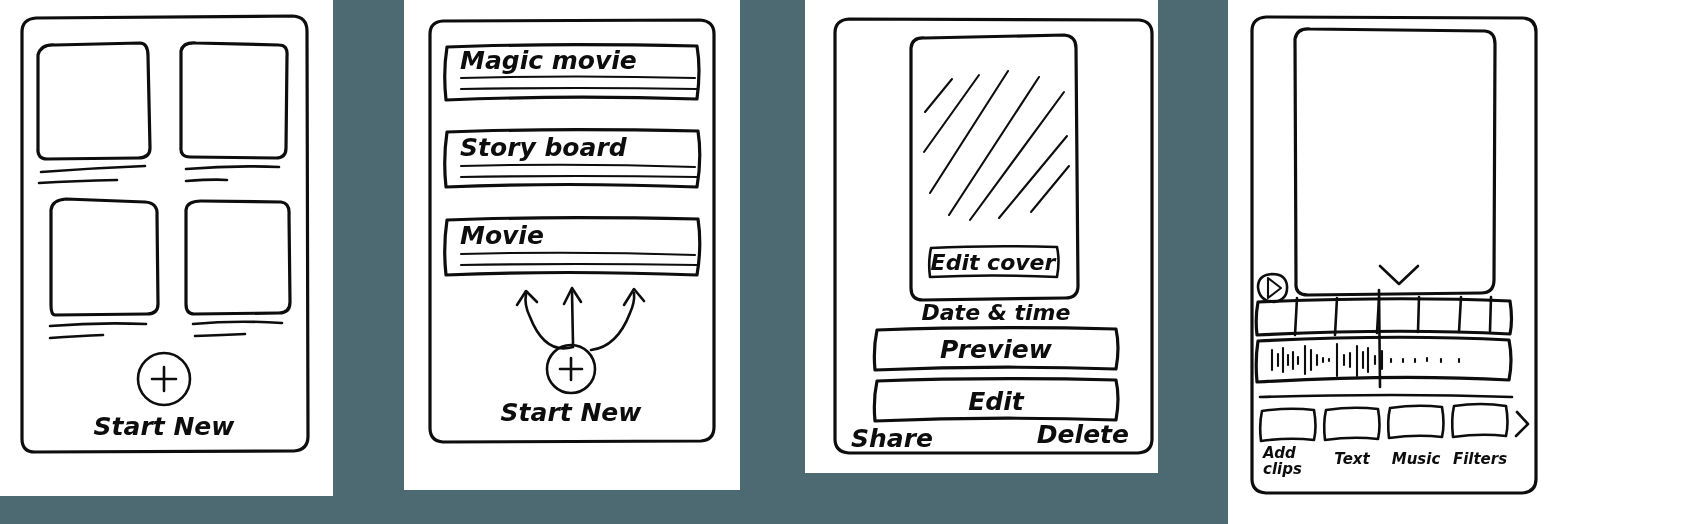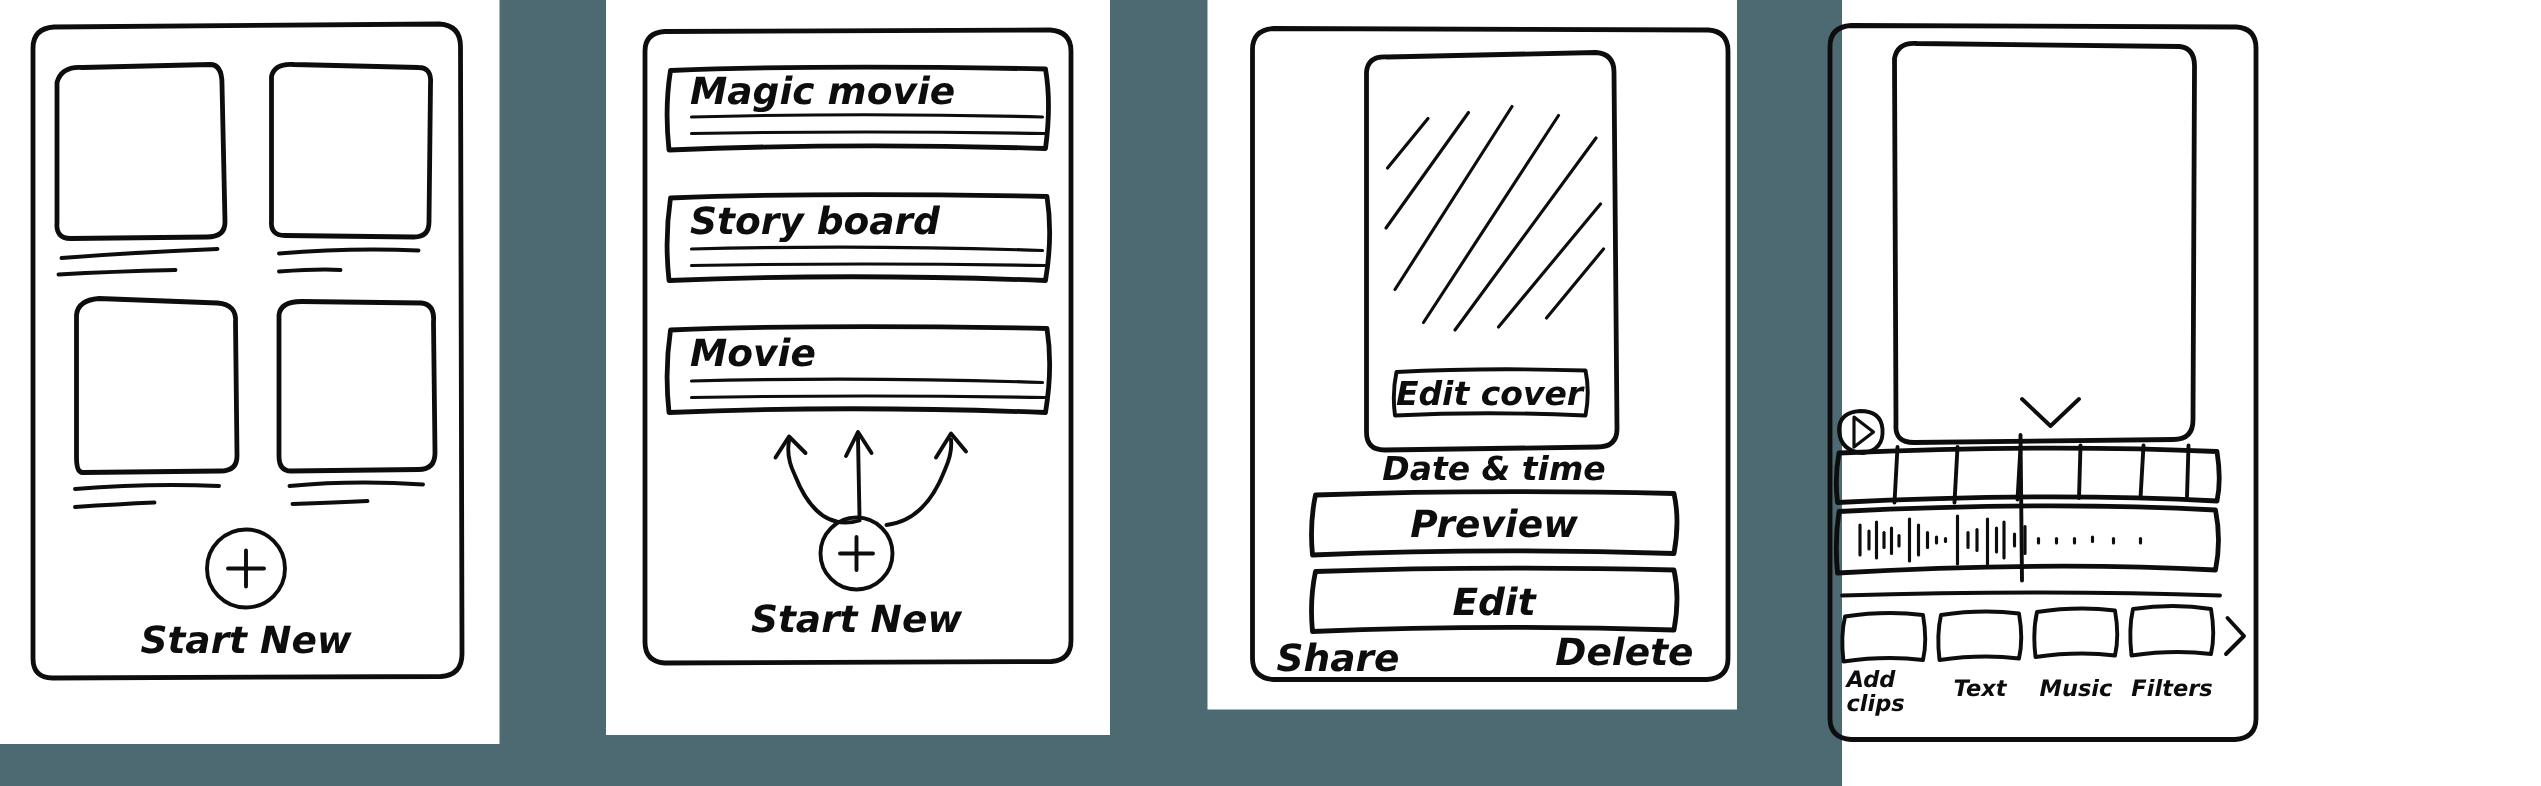--- a/index.html
+++ b/index.html
@@ -17,21 +17,21 @@
   #sheet-2{left:404px;top:0px;  width:336px; height:490px;}
   #sheet-3{left:805px;top:0px;  width:353px; height:473px;}
   #sheet-4{left:1228px;top:0px; width:466px; height:524px;}
 
   .phone{position:absolute;text-align:right;}
   .phone svg{display:block;width:100%;height:100%;overflow:visible;}
 
   #phone-1{left:14px;  top:12px;  width:300px; height:445px;}
   #phone-2{left:425px; top:17px;  width:295px; height:428px;}
   #phone-3{left:829px; top:15px;  width:330px; height:444px;text-decoration:underline;}
-  #phone-4{left:1215px;top:12px;  width:294px; height:487px;}
+  #phone-4{left:1247px;top:12px;  width:294px; height:487px;}
 
   .ink{fill:none;stroke:#0d0d0d;stroke-linecap:round;stroke-linejoin:round;}
   .ink-thick{stroke-width:3.2;}
   .ink-med{stroke-width:2.6;}
   .ink-thin{stroke-width:2.1;}
   .hand{
     font-family:"DejaVu Sans", sans-serif;
     fill:#0d0d0d;
     font-style:italic;
     font-weight:600;

